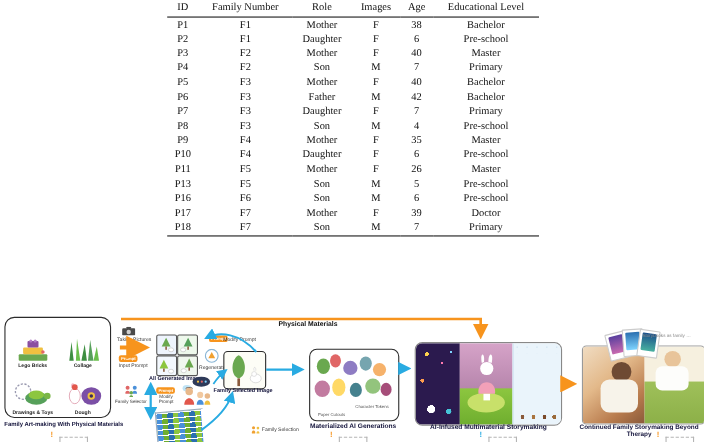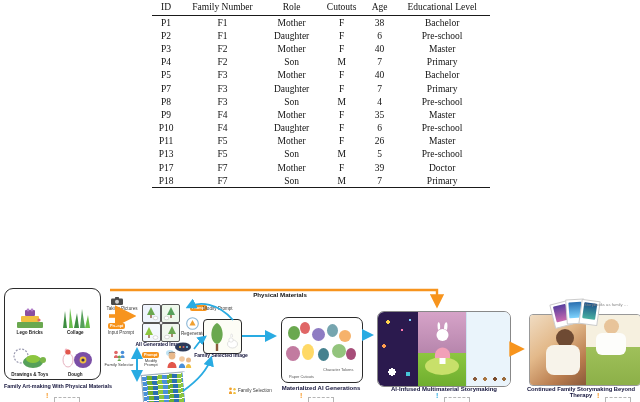--- a/index.html
+++ b/index.html
@@ -103,21 +103,21 @@
 </head>
 <body>
 <div id="stage">
 
 <table id="ptable">
   <thead>
     <tr>
       <th>ID</th>
       <th>Family Number</th>
       <th>Role</th>
-      <th>Cutouts</th>
+      <th>Images</th>
       <th>Age</th>
       <th>Educational Level</th>
     </tr>
   </thead>
   <tbody>
         <tr>
           <td>P1</td>
           <td>F1</td>
           <td>Mother</td>
           <td>F</td>
@@ -150,20 +150,28 @@
         </tr>
         <tr>
           <td>P5</td>
           <td>F3</td>
           <td>Mother</td>
           <td>F</td>
           <td>40</td>
           <td>Bachelor</td>
         </tr>
         <tr>
+          <td>P6</td>
+          <td>F3</td>
+          <td>Father</td>
+          <td>M</td>
+          <td>42</td>
+          <td>Bachelor</td>
+        </tr>
+        <tr>
           <td>P7</td>
           <td>F3</td>
           <td>Daughter</td>
           <td>F</td>
           <td>7</td>
           <td>Primary</td>
         </tr>
         <tr>
           <td>P8</td>
           <td>F3</td>
@@ -195,20 +203,28 @@
           <td>F</td>
           <td>26</td>
           <td>Master</td>
         </tr>
         <tr>
           <td>P13</td>
           <td>F5</td>
           <td>Son</td>
           <td>M</td>
           <td>5</td>
+          <td>Pre-school</td>
+        </tr>
+        <tr>
+          <td>P16</td>
+          <td>F6</td>
+          <td>Son</td>
+          <td>M</td>
+          <td>6</td>
           <td>Pre-school</td>
         </tr>
         <tr>
           <td>P17</td>
           <td>F7</td>
           <td>Mother</td>
           <td>F</td>
           <td>39</td>
           <td>Doctor</td>
         </tr>

